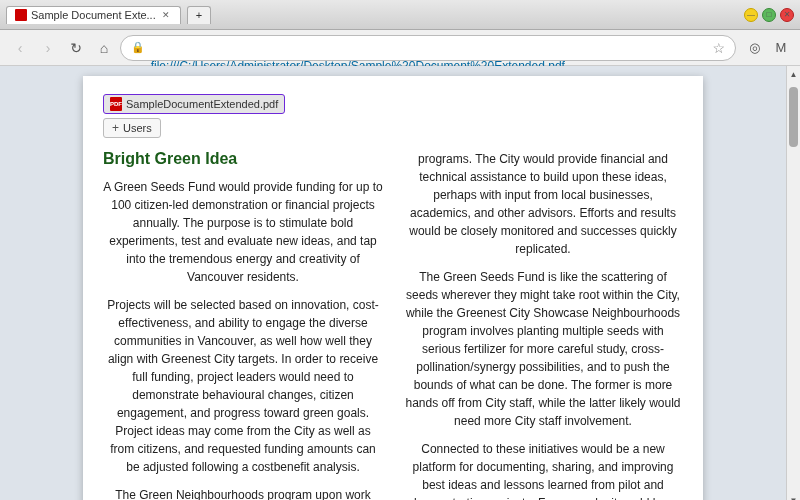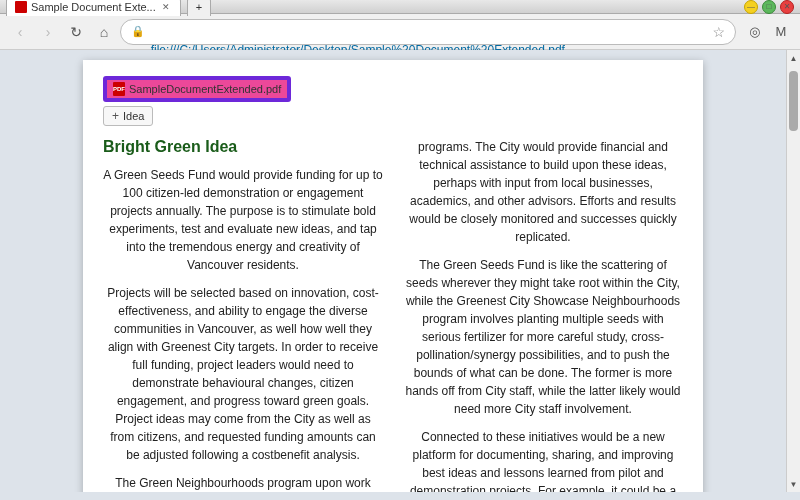--- a/index.html
+++ b/index.html
@@ -6,21 +6,21 @@
     body {
       width: 800px;
       height: 500px;
       overflow: hidden;
       font-family: Arial, sans-serif;
       background: #dde3ea;
     }
 
     
     .title-bar {
-      height: 14px;
+      height: 30px;
       background: linear-gradient(to bottom, #e8e8e8, #d0d0d0);
       display: flex;
       align-items: center;
       justify-content: space-between;
       padding: 0 6px;
       border-bottom: 1px solid #aaa;
     }
     .title-bar-left {
       display: flex;
       align-items: center;
@@ -216,26 +216,26 @@
       box-shadow: 0 2px 8px rgba(0,0,0,0.25);
       padding: 16px 20px 20px 20px;
       position: relative;
     }
 
     
     .file-chip {
       display: inline-flex;
       align-items: center;
       gap: 4px;
-      border: 4px solid #6d28d9;
+      border: 1px solid #6d28d9;
       border-radius: 3px;
       padding: 2px 6px;
       font-size: 11px;
       color: #333;
-      background: #ec4899;
+      background: #e5e5e5;
       margin-bottom: 4px;
     }
     .file-icon {
       width: 12px;
       height: 14px;
       background: #c00;
       border-radius: 1px;
       display: flex;
       align-items: center;
       justify-content: center;
@@ -351,28 +351,28 @@
       <div>
         <div class="file-chip">
           <div class="file-icon">PDF</div>
           <span>SampleDocumentExtended.pdf</span>
         </div>
       </div>
 
       
       <button class="copy-btn">
         <span class="copy-plus">+</span>
-        <span>Idea</span>
+        <span>Users</span>
       </button>
 
       
       <div class="doc-content">
         <div class="col-left">
           <div class="doc-title">Bright Green Idea</div>
-          <p class="doc-para">A Green Seeds Fund would provide funding for up to 100 citizen-led demonstration or engagement projects annually. The purpose is to stimulate bold experiments, test and evaluate new ideas, and tap into the tremendous energy and creativity of Vancouver residents.</p>
+          <p class="doc-para">A Green Seeds Fund would provide funding for up to 100 citizen-led demonstration or financial projects annually. The purpose is to stimulate bold experiments, test and evaluate new ideas, and tap into the tremendous energy and creativity of Vancouver residents.</p>
           <p class="doc-para">Projects will be selected based on innovation, cost-effectiveness, and ability to engage the diverse communities in Vancouver, as well how well they align with Greenest City targets. In order to receive full funding, project leaders would need to demonstrate behavioural changes, citizen engagement, and progress toward green goals. Project ideas may come from the City as well as from citizens, and requested funding amounts can be adjusted following a costbenefit analysis.</p>
           <p class="doc-para">The Green Neighbourhoods program upon work with a handful of communities to create showcase zero-carbon demonstration projects throughout Vancouver. Neighbourhoods could propose a variety</p>
         </div>
         <div class="col-right">
           <p class="doc-para">programs. The City would provide financial and technical assistance to build upon these ideas, perhaps with input from local businesses, academics, and other advisors. Efforts and results would be closely monitored and successes quickly replicated.</p>
           <p class="doc-para">The Green Seeds Fund is like the scattering of seeds wherever they might take root within the City, while the Greenest City Showcase Neighbourhoods program involves planting multiple seeds with serious fertilizer for more careful study, cross-pollination/synergy possibilities, and to push the bounds of what can be done. The former is more hands off from City staff, while the latter likely would need more City staff involvement.</p>
           <p class="doc-para">Connected to these initiatives would be a new platform for documenting, sharing, and improving best ideas and lessons learned from pilot and demonstration projects. For example, it could be a review panel including City staff and citizens to review Green Seeds and Greenest City Showcase Neighbourhoods outcomes. Or, it could be a wiki site where people upload their own stories and thoughts in an</p>
         </div>
       </div>
 

